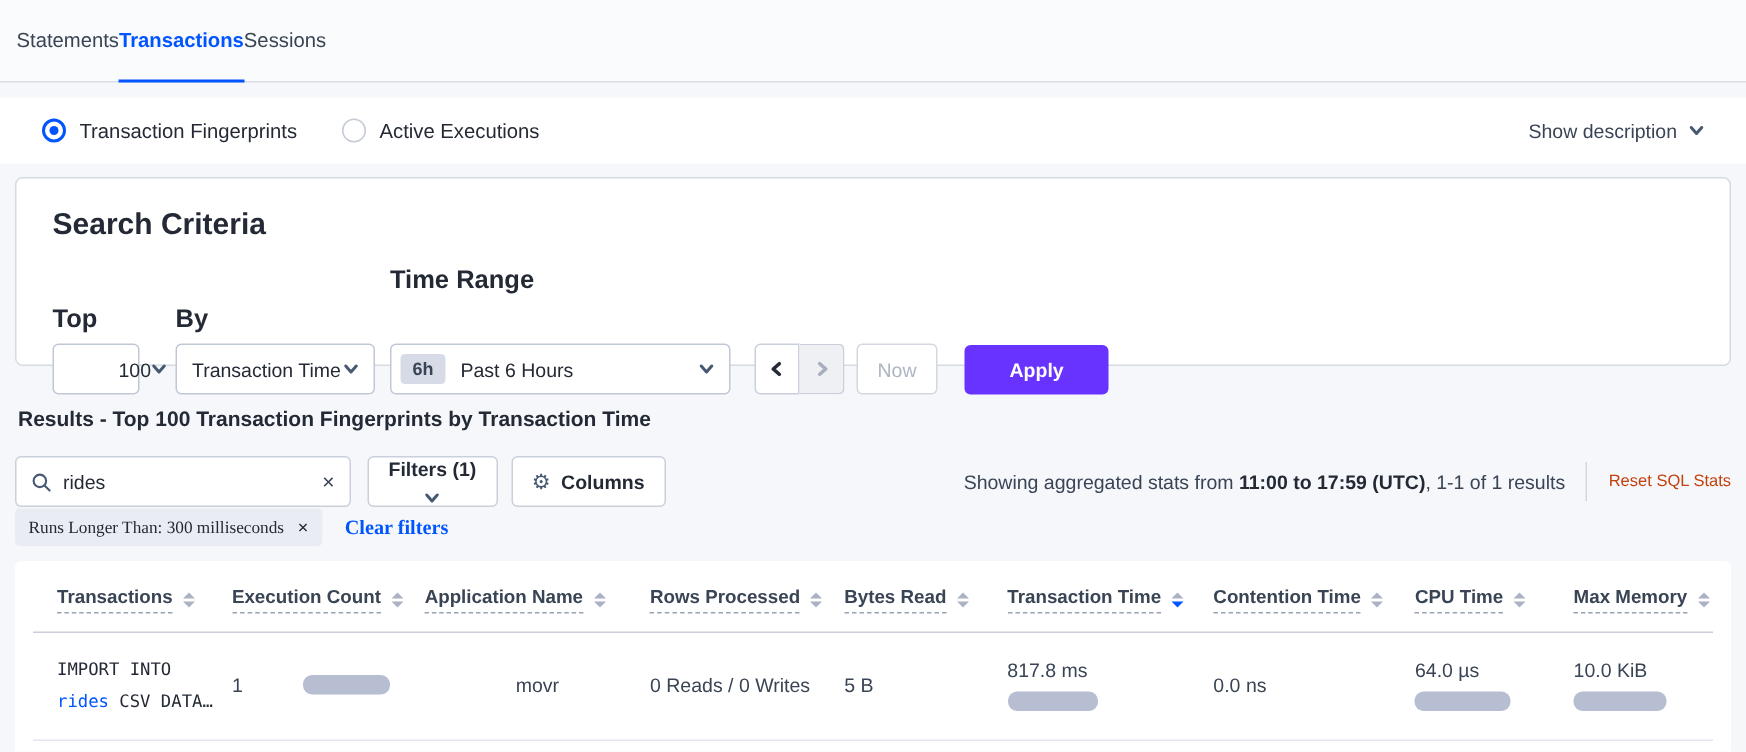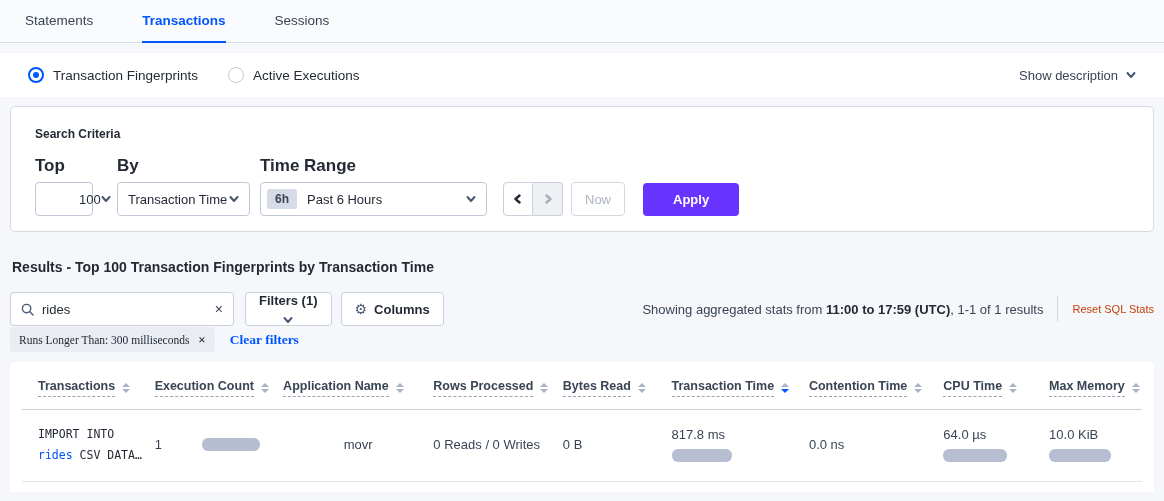--- a/index.html
+++ b/index.html
@@ -6,22 +6,22 @@
   html,body { width:1164px; height:501px; overflow:hidden; }
   body {
     font-family:"Liberation Sans", sans-serif;
     background:#f5f7fa;
     color:#394455;
     font-size:13px;
   }
 
   
   .tabbar {
-    height:43px; display:flex; align-items:stretch; gap:49px;
-    padding-left:25px; border-bottom:1px solid #d9dde4; background:#fafbfc;
+    height:55px; display:flex; align-items:stretch; 
+    padding-left:11px; border-bottom:1px solid #d9dde4; background:#fafbfc;
   }
   .tab {
     display:flex; align-items:center; font-size:13.5px; color:#394455;
     border-bottom:2px solid transparent; margin-bottom:-1px; cursor:pointer;
   }
   .tab.active { color:#0055ff; font-weight:bold; border-bottom-color:#0055ff; }
 
   
   .radio-row {
     background:#ffffff; height:44px; margin-top:10px;
@@ -35,32 +35,32 @@
   .show-desc { margin-left:auto; display:flex; align-items:center; gap:8px; font-size:13px; color:#394455; cursor:pointer; }
 
   .chev { width:10px; height:10px; flex:none; }
   .chev polyline { fill:none; stroke:#475872; stroke-width:2; stroke-linecap:round; stroke-linejoin:round; }
 
   
   .criteria-panel {
     margin:9px 10px 0; background:#fff; border:1px solid #d6dbe2; border-radius:5px;
     padding:20px 24px 24px; height:126px;
   }
-  .criteria-title { font-size:12px; font-weight:bold; color:#242a35; }
+  .criteria-title { font-size:20px; font-weight:bold; color:#242a35; }
   .form-row { display:flex; align-items:flex-end; margin-top:15px; }
   .fgroup { display:flex; flex-direction:column; }
   .flabel { font-size:17px; font-weight:bold; color:#242a35; margin-bottom:6px; }
   .select {
     height:34px; border:1px solid #c0c7d6; border-radius:4px; background:#fff;
     display:flex; align-items:center; padding:0 10px; cursor:pointer; font-size:13px; color:#242a35;
   }
   .select .chev { margin-left:auto; }
   .sel-top { width:58px; margin-right:24px;padding-left:43px; }
   .sel-by { width:133px; margin-right:10px; }
-  .sel-range { width:227px; margin-right:16px; padding-left:6px; }
+  .sel-range { width:227px; margin-right:16px; padding-left:6px;margin-top:26px; }
   .range-badge {
     background:#d6dbe7; color:#394455; font-weight:bold; font-size:12px;
     border-radius:3px; padding:3px 8px; margin-right:10px;
   }
   .nav-group { display:flex; margin-right:8px; }
   .nav-btn {
     width:30px; height:34px; border:1px solid #c9cfdb; display:flex;
     align-items:center; justify-content:center; background:#fff; cursor:pointer;
   }
   .nav-btn.prev { border-radius:4px 0 0 4px; }
@@ -315,21 +315,21 @@
     <div class="td c1 mono">
       <span>IMPORT INTO</span><br>
       <span class="lnk">rides</span><span> CSV DATA…</span>
     </div>
     <div class="td c2 exec-cell">
       <span>1</span>
       <span class="bar"></span>
     </div>
     <div class="td c3">movr</div>
     <div class="td c4">0 Reads / 0 Writes</div>
-    <div class="td c5">0 B</div>
+    <div class="td c5">5 B</div>
     <div class="td c6 stack">
       <div>817.8 ms</div>
       <div class="bar bar-tx"></div>
     </div>
     <div class="td c7">0.0 ns</div>
     <div class="td c8 stack">
       <div>64.0 µs</div>
       <div class="bar bar-cpu"></div>
     </div>
     <div class="td c9 stack">

